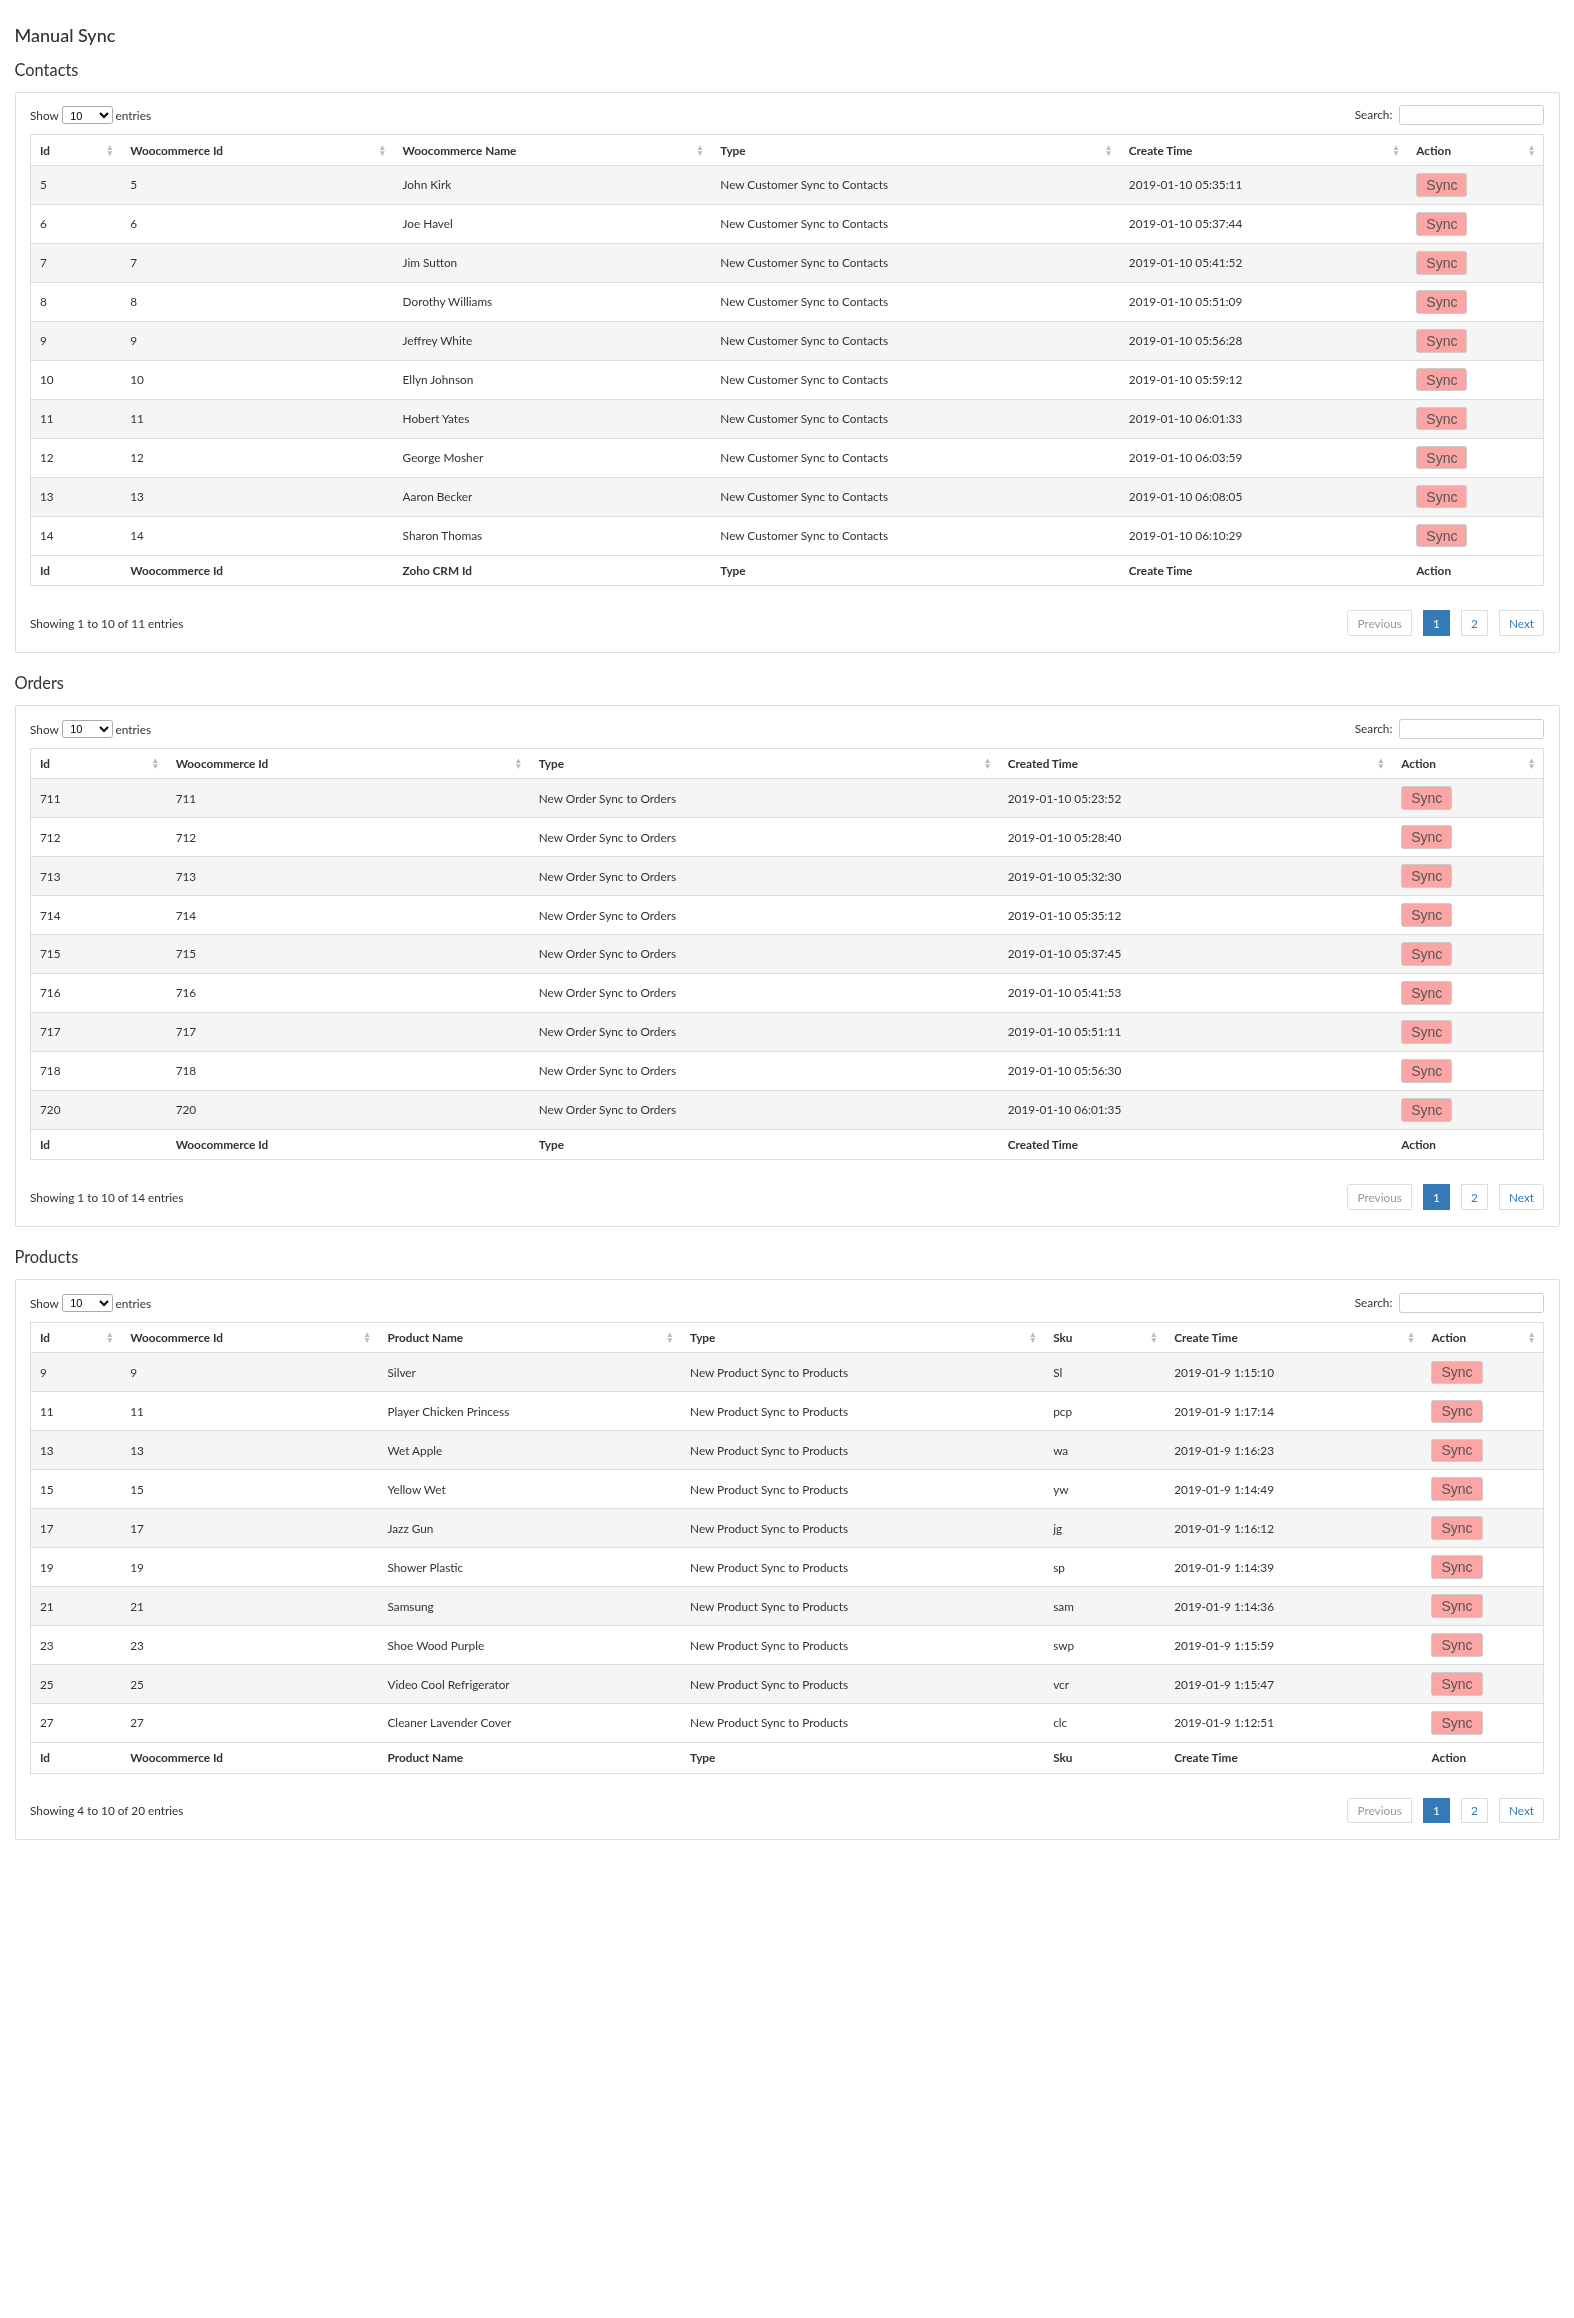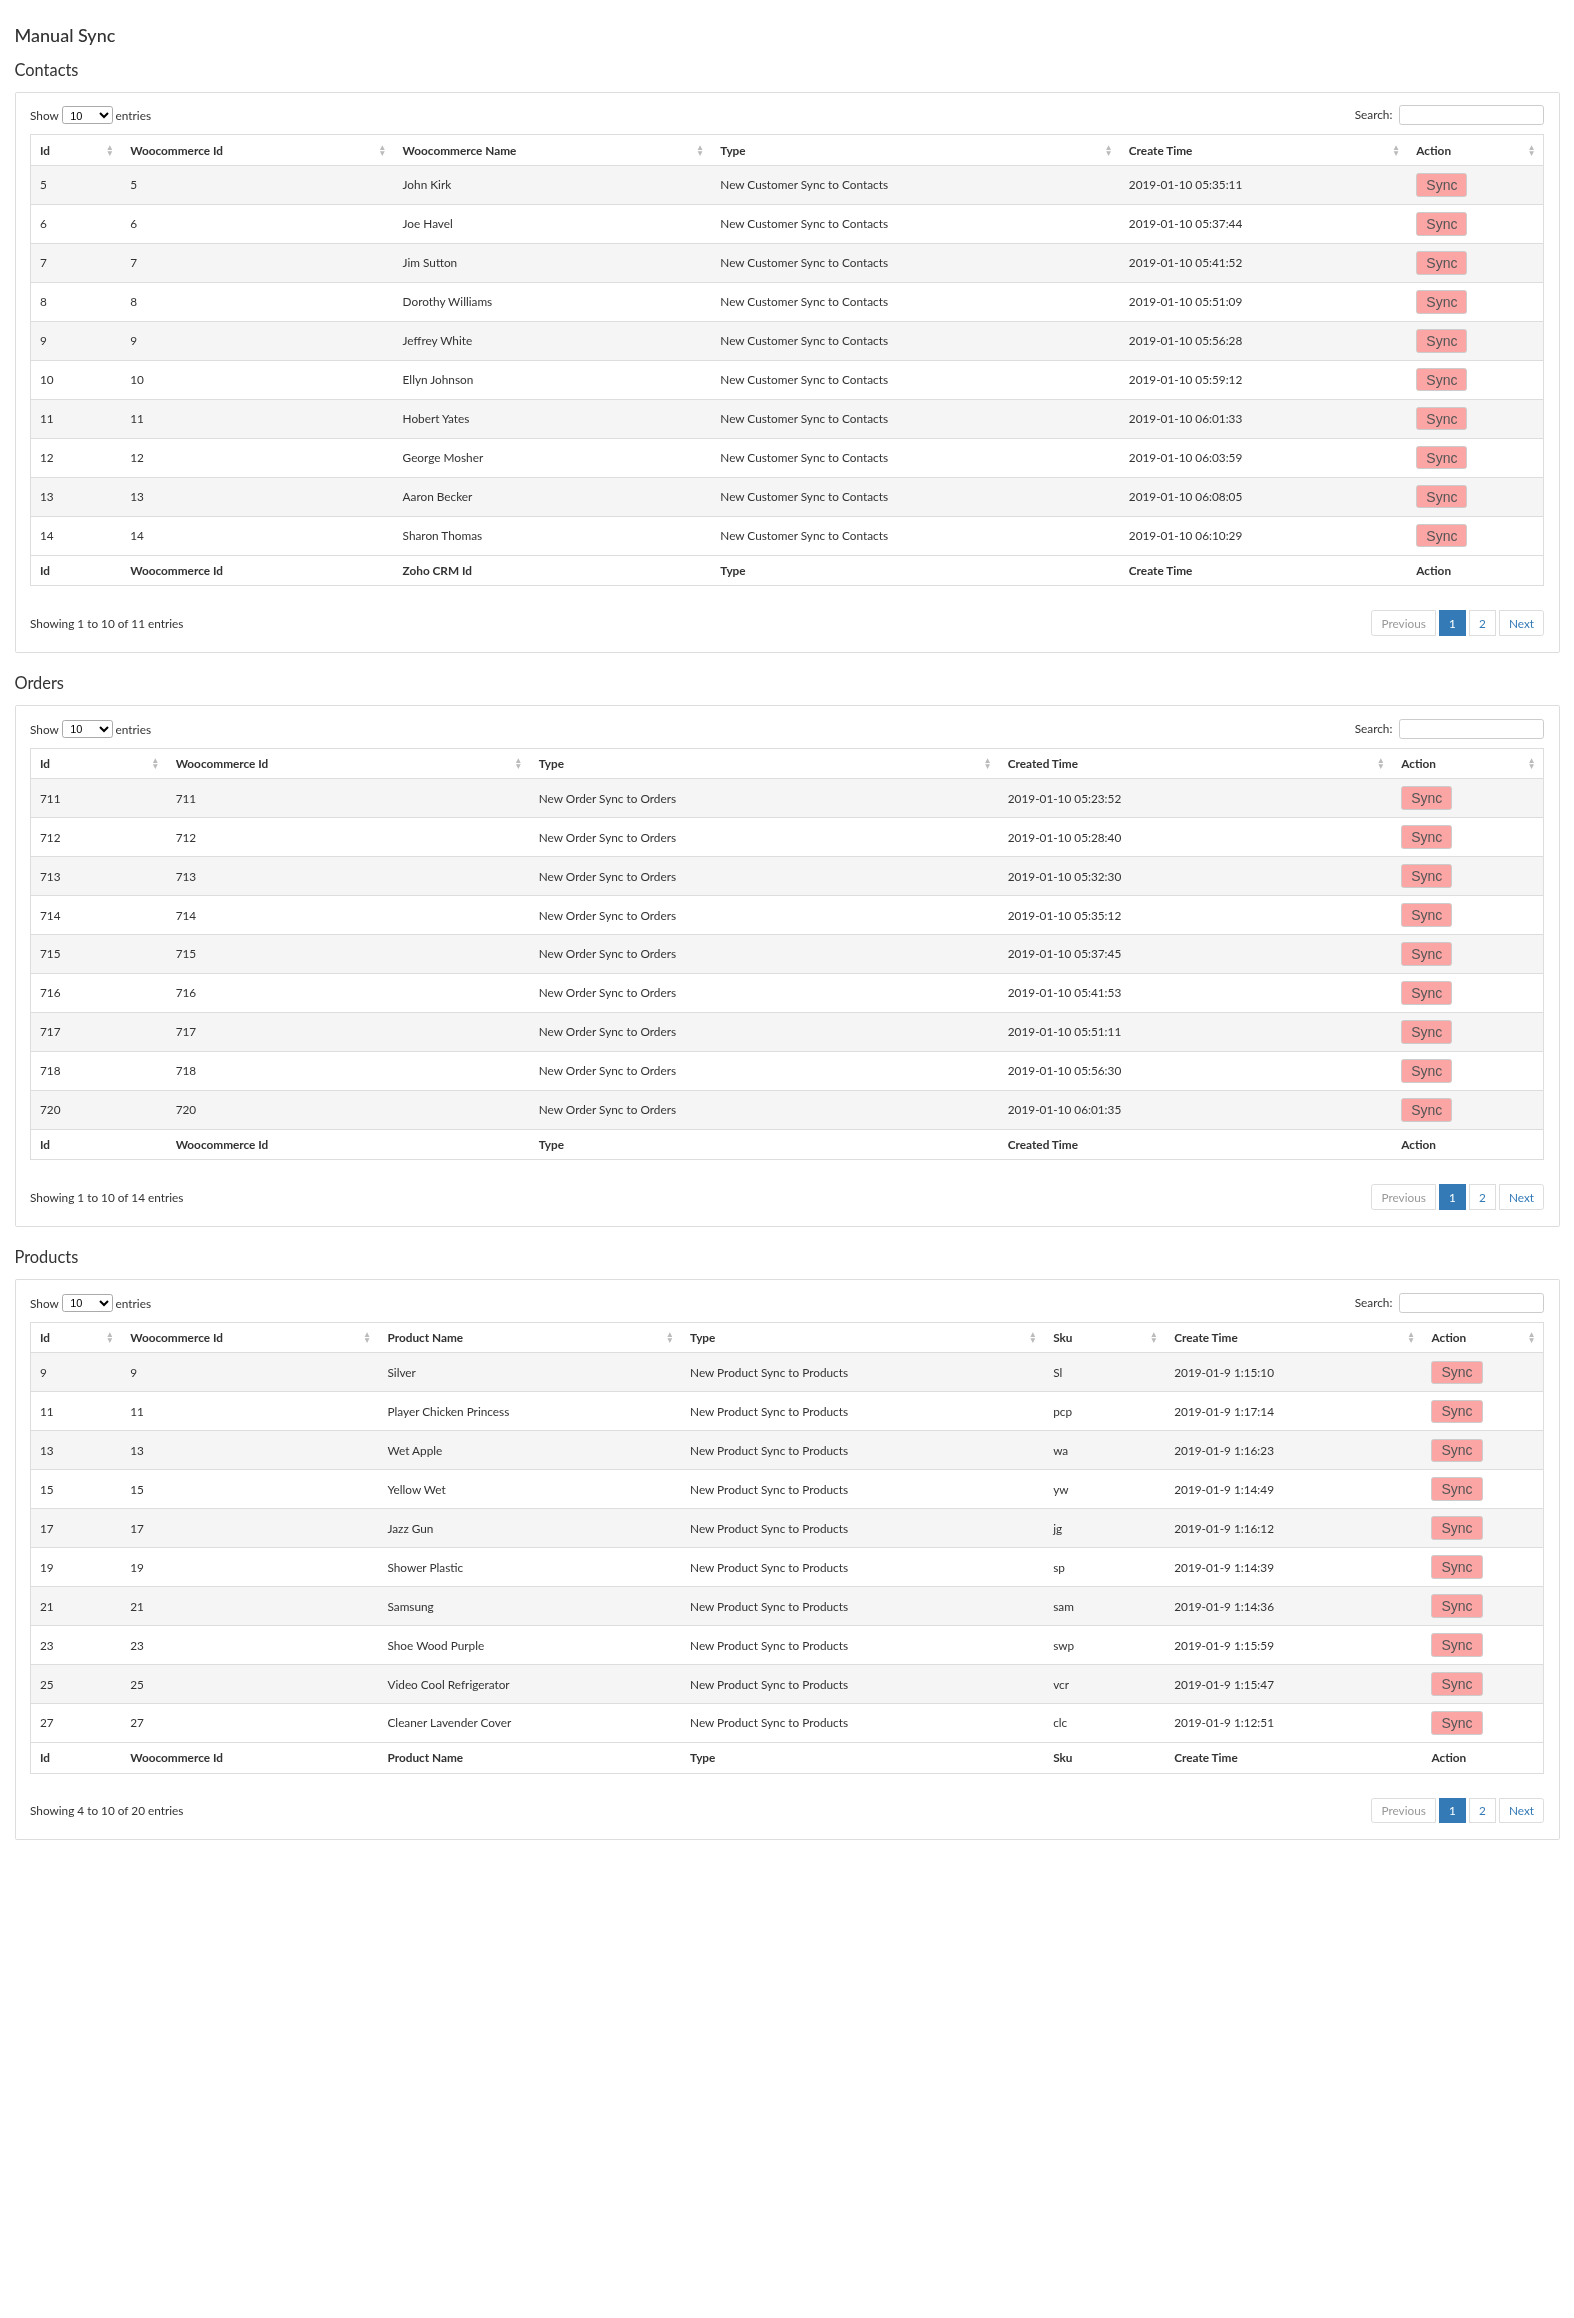--- a/index.html
+++ b/index.html
@@ -14,21 +14,21 @@
 th,td{text-align:left;padding:7.3px 9px;border-bottom:0.9px solid #ddd}
 th{font-weight:700;position:relative;background:#fff;border-top:0.9px solid #ddd}
 th .sorter{position:absolute;right:7.3px;top:50%;transform:translateY(-50%);display:flex;flex-direction:column;line-height:5.5px;font-size:8.2px;color:#bbb}
 th .sorter .up::before{content:"▲"}
 th .sorter .dn::before{content:"▼"}
 tbody tr:nth-child(odd){background:#f5f5f5}
 tbody tr:nth-child(even){background:#fff}
 tfoot th{background:#fff;font-weight:700}
 .btn-sync{border:0.9px solid #ccc;background:#fca5a5;color:#555;padding:2.7px 9px;font-size:14px;border-radius:2.7px;cursor:pointer}
 .tbl-footer{display:flex;justify-content:space-between;align-items:center;margin-top:24px;font-size:11.8px;color:#333}
-.pager{display:flex;gap:4px}
+.pager{display:flex;gap:12px}
 .pager a{display:inline-flex;align-items:center;justify-content:center;min-width:25.5px;height:25.5px;padding:0 9px;border:0.9px solid #ddd;margin-left:-0.9px;font-size:11.8px;text-decoration:none;color:#337ab7;background:#fff}
 .pager a.active{background:#337ab7;border-color:#337ab7;color:#fff}
 .pager a.disabled{color:#999;pointer-events:none}
 .pager a:first-child{border-radius:2.7px 0 0 2.7px}
 .pager a:last-child{border-radius:0 2.7px 2.7px 0}
 </style>
 </head>
 <body>
 
 <h2>Manual Sync</h2>

